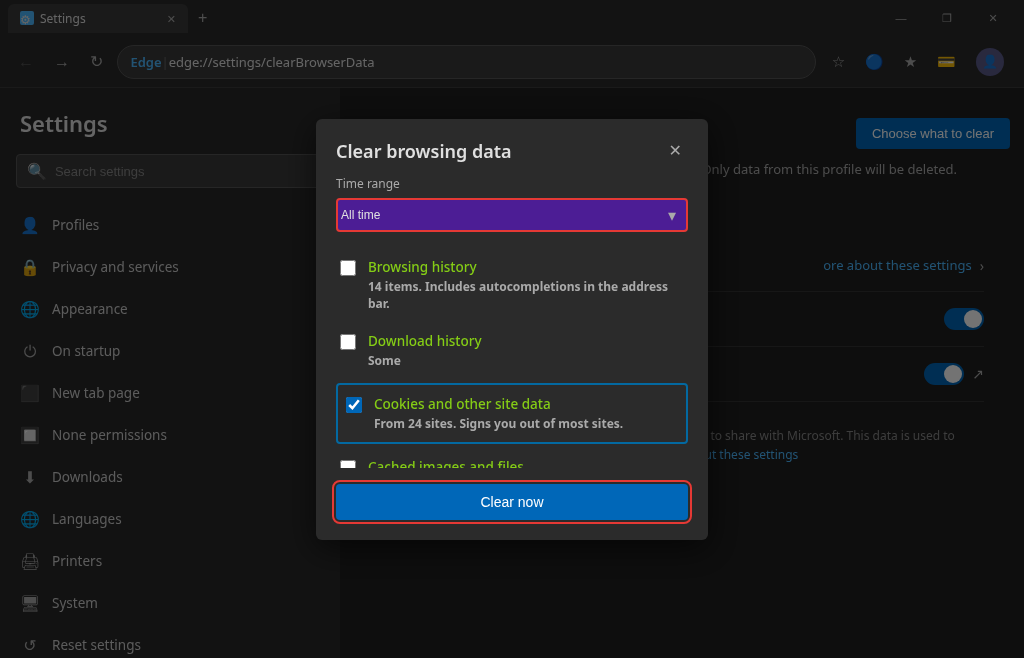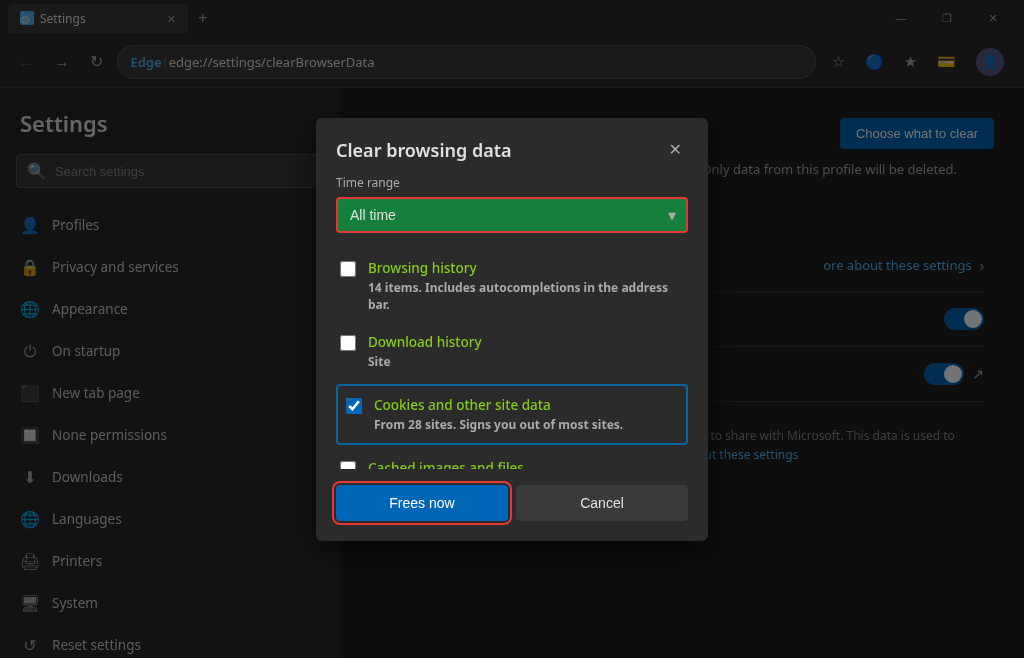--- a/index.html
+++ b/index.html
@@ -258,21 +258,21 @@
     .choose-btn {
       background: #0067b8;
       color: #fff;
       border: none;
       border-radius: 4px;
       padding: 8px 16px;
       font-size: 13px;
       cursor: pointer;
       position: absolute;
       top: 30px;
-      right: 30px;
+      right: 14px;
     }
 
     
     .toggle {
       width: 40px; height: 22px;
       background: #0067b8;
       border-radius: 11px;
       position: relative;
       cursor: pointer;
       flex-shrink: 0;
@@ -340,26 +340,26 @@
       font-size: 12px;
       color: #aaa;
       margin-bottom: 6px;
     }
     .time-range-wrapper {
       position: relative;
       margin-bottom: 16px;
     }
     .time-range-wrapper select {
       width: 100%;
-      background: #15803d;
+      background: #4c1d95;
       border: 2px solid #e53935;
       border-radius: 4px;
       color: #e0e0e0;
-      font-size: 14px;
-      padding: 8px 12px;
+      font-size: 12px;
+      padding: 8px 3px;
       appearance: none;
       cursor: pointer;
       outline: none;
     }
     .time-range-wrapper::after {
       content: '▾';
       position: absolute;
       right: 12px;
       top: 50%;
       transform: translateY(-50%);
@@ -604,40 +604,39 @@
           <div class="check-item-text">
             <div class="item-title">Browsing history</div>
             <div class="item-desc">14 items. Includes autocompletions in the address bar.</div>
           </div>
         </div>
 
         <div class="check-item">
           <input type="checkbox" style="">
           <div class="check-item-text">
             <div class="item-title">Download history</div>
-            <div class="item-desc">Site</div>
+            <div class="item-desc">Some</div>
           </div>
         </div>
 
         <div class="check-item highlighted">
           <input type="checkbox" checked="" style="">
           <div class="check-item-text">
             <div class="item-title">Cookies and other site data</div>
-            <div class="item-desc">From 28 sites. Signs you out of most sites.</div>
+            <div class="item-desc">From 24 sites. Signs you out of most sites.</div>
           </div>
         </div>
 
         <div class="check-item">
           <input type="checkbox" style="">
           <div class="check-item-text">
             <div class="item-title">Cached images and files</div>
             <div class="item-desc">Frees up 14.2 MB. Some sites may load more slowly on your next visit.</div>
           </div>
         </div>
       </div>
     </div>
 
     <div class="dialog-footer">
-      <button class="btn-clear">Frees now</button>
-      <button class="btn-cancel">Cancel</button>
+      <button class="btn-clear">Clear now</button>
     </div>
   </div>
 </div>
 
 </body></html>

